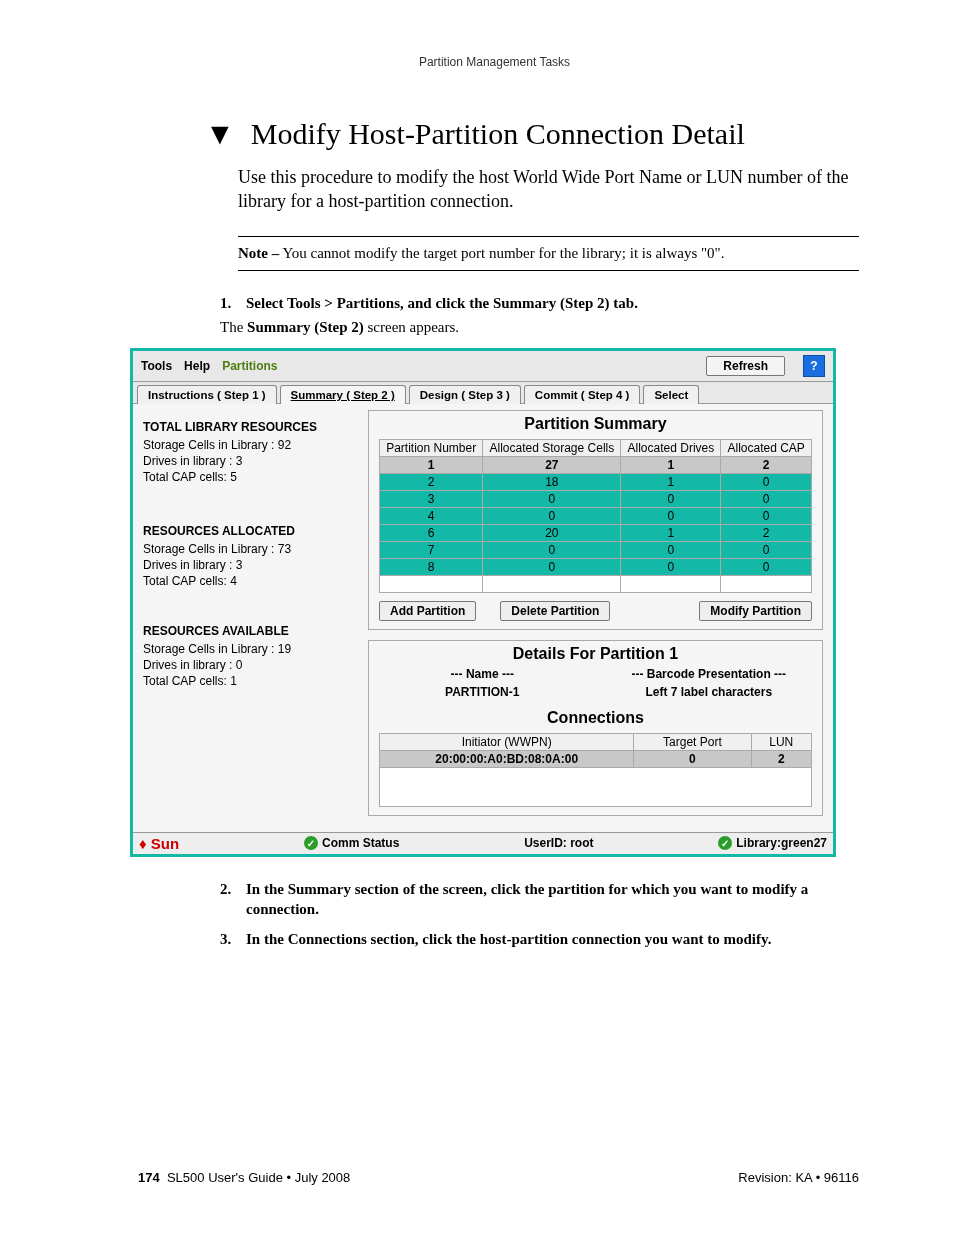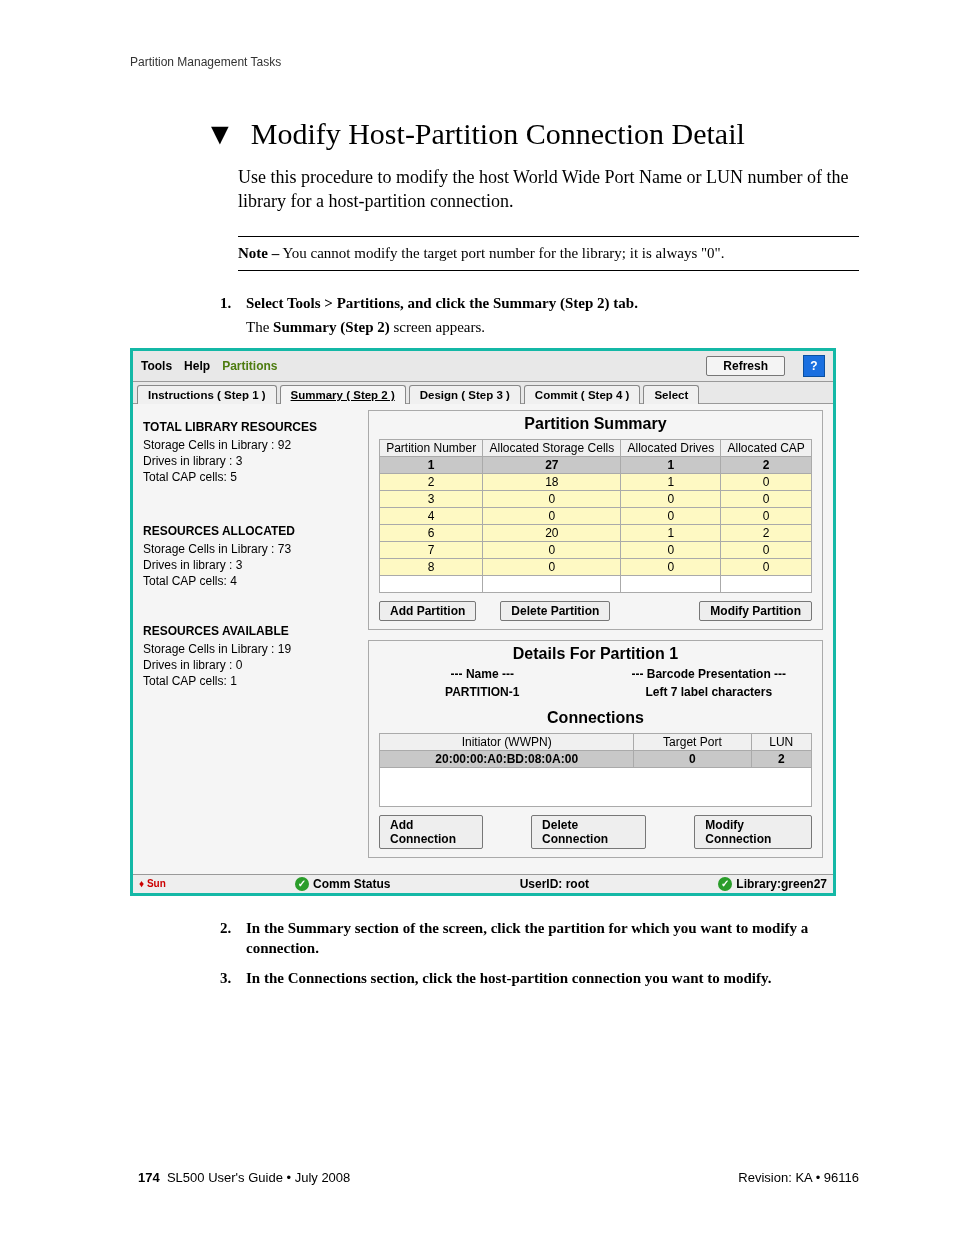--- a/index.html
+++ b/index.html
@@ -12,20 +12,21 @@
   .page {
     padding: 55px 95px 40px 130px;
     box-sizing: border-box;
     position: relative;
     min-height: 1235px;
   }
   .running-head {
     font-family: Helvetica, Arial, sans-serif;
     font-size: 12px;
     color: #333;
+    text-align: center;
   }
   .section-title {
     font-family: "Palatino Linotype", "Book Antiqua", Palatino, serif;
     font-size: 30px;
     font-weight: 400;
     margin-top: 48px;
     margin-left: 75px;
     display: flex;
     align-items: center;
     gap: 16px;
@@ -53,21 +54,20 @@
     font-size: 15px;
   }
   .steps .step {
     display: flex;
     gap: 8px;
     margin-top: 10px;
     line-height: 1.35;
   }
   .steps .step .num { min-width: 18px; font-weight: bold; }
   .steps .sub {
-    margin-left: 26px;
     margin-top: 6px;
   }
 
   
   .ui-shot {
     margin-top: 12px;
     border: 3px solid #14b8a6;
     font-family: Helvetica, Arial, sans-serif;
     font-size: 12px;
     color: #000;
@@ -155,21 +155,21 @@
     text-align:center;
     font-weight: bold;
     font-size: 16px;
     padding: 4px 0 0 0;
   }
 
   table.grid {
     width: calc(100% - 20px);
     margin: 6px 10px 0 10px;
     border-collapse: collapse;
-    background:#fef9c3;
+    background:#14b8a6;
     font-size: 12px;
   }
   table.grid th, table.grid td {
     border: 1px solid #aaa;
     padding: 1px 6px;
     text-align: center;
     font-weight: normal;
   }
   table.grid th { background:#f0f0f0; font-weight: normal;}
   table.grid tr.sel td { background:#c8c8c8; font-weight: bold;}
@@ -204,21 +204,21 @@
 
   .statusbar {
     display:flex;
     align-items:center;
     border-top:1px solid #999;
     background:#eee;
     padding:2px 6px;
     font-size:12px;
     font-weight:bold;
   }
-  .statusbar .sun { color:#c00; font-size:10px; font-family:Arial; }
+  .statusbar .sun { color:#c00; font-size:15px; font-family:Arial; }
   .statusbar .chk {
     width:14px;height:14px;border-radius:50%;
     background:#2a9d2a;color:#fff;display:inline-flex;
     align-items:center;justify-content:center;font-size:10px;
     margin-right:4px;
   }
   .statusbar .seg { display:flex;align-items:center;}
   .statusbar .gap { flex:1; }
 
   .page-footer {
@@ -389,27 +389,20 @@
             <tr class="sel">
               <td>20:00:00:A0:BD:08:0A:00</td>
               <td>0</td>
               <td>2</td>
             </tr>
             <tr class="blank-row">
                   <td colspan="3" style="height:36px"></td>
                 </tr>
           </tbody>
             </table>
-          <div class="btnrow">
-            <span class="ui-btn">Add Connection</span>
-            <span class="spacer"></span>
-            <span class="ui-btn">Delete Connection</span>
-            <span class="spacer"></span>
-            <span class="ui-btn">Modify Connection</span>
-          </div>
         </div>
       </div>
     </div>
     <div class="statusbar">
       <span class="sun">♦ Sun</span>
       <span class="gap"></span>
       <span class="seg">
           <span class="chk">✓</span>
           <span>Comm Status</span>
         </span>

